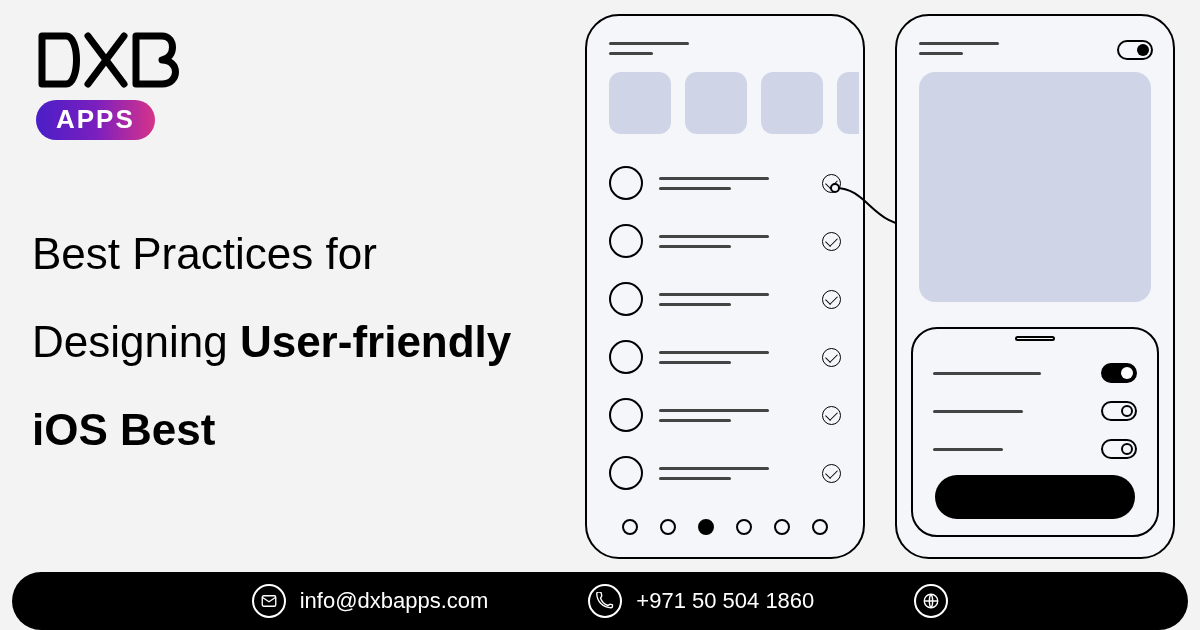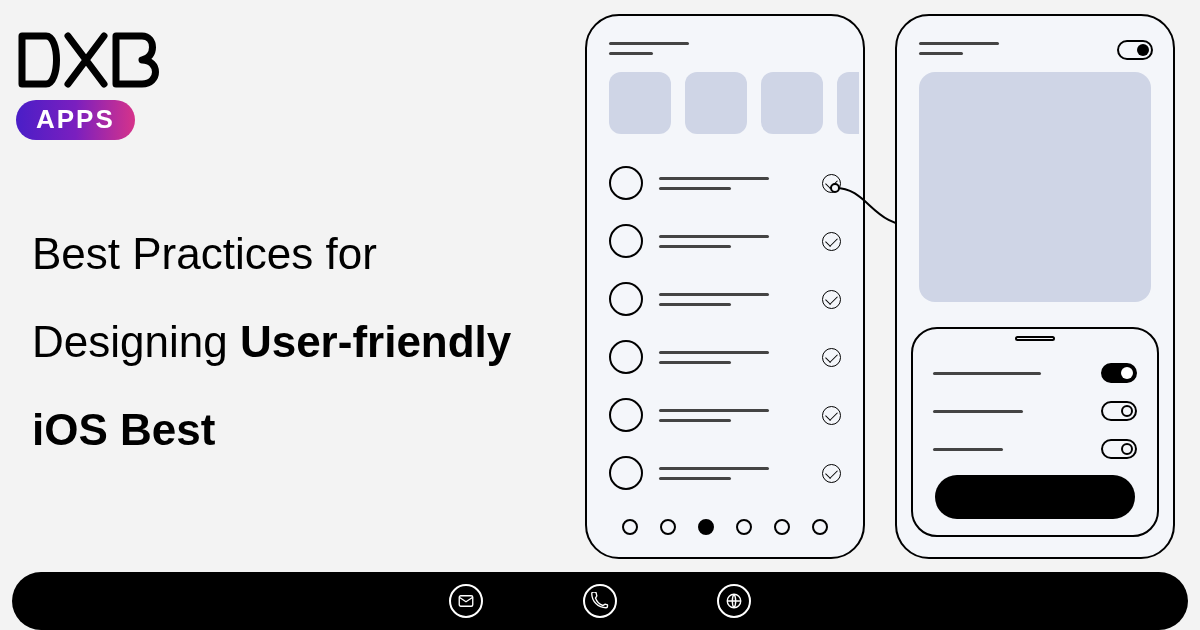--- a/index.html
+++ b/index.html
@@ -9,21 +9,21 @@
     background: #f3f3f3;
     font-family: -apple-system, BlinkMacSystemFont, "Segoe UI", Arial, sans-serif;
     position: relative;
     overflow: hidden;
   }
 
   
   .logo {
     position: absolute;
     top: 28px;
-    left: 16px;
+    left: 36px;
   }
   .apps-badge {
     display: inline-block;
     margin-top: 4px;
     padding: 4px 20px 5px;
     background: linear-gradient(90deg, #4a1ec7 0%, #7a1fbf 50%, #d6338a 100%);
     color: #fff;
     font-weight: 700;
     font-size: 26px;
     letter-spacing: 2px;
@@ -283,27 +283,29 @@
 </div>
 
 <div class="footer">
   <div class="footer-item">
     <span class="ficon">
       <svg viewBox="0 0 24 24">
           <rect x="3" y="5" width="18" height="14" rx="2"></rect>
           <path d="M3 7l9 6 9-6"></path>
         </svg>
     </span>
+    <span>info@dxbapps.com</span>
   </div>
   <div class="footer-item">
     <span class="ficon">
       <svg viewBox="0 0 24 24">
           <path d="M22 17v2a2 2 0 0 1-2 2 19 19 0 0 1-19-19 2 2 0 0 1 2-2h2a2 2 0 0 1 2 1.7c.1.9.3 1.8.6 2.6a2 2 0 0 1-.5 2.1L6 8a16 16 0 0 0 10 10l1.6-1.1a2 2 0 0 1 2.1-.5c.8.3 1.7.5 2.6.6A2 2 0 0 1 22 17z"></path>
         </svg>
     </span>
+    <span>+971 50 504 1860</span>
   </div>
   <div class="footer-item">
     <span class="ficon">
       <svg viewBox="0 0 24 24">
           <circle cx="12" cy="12" r="9"></circle>
           <path d="M3 12h18M12 3c3 3.5 3 14.5 0 18M12 3c-3 3.5-3 14.5 0 18"></path>
         </svg>
     </span>
   </div>
 </div>

